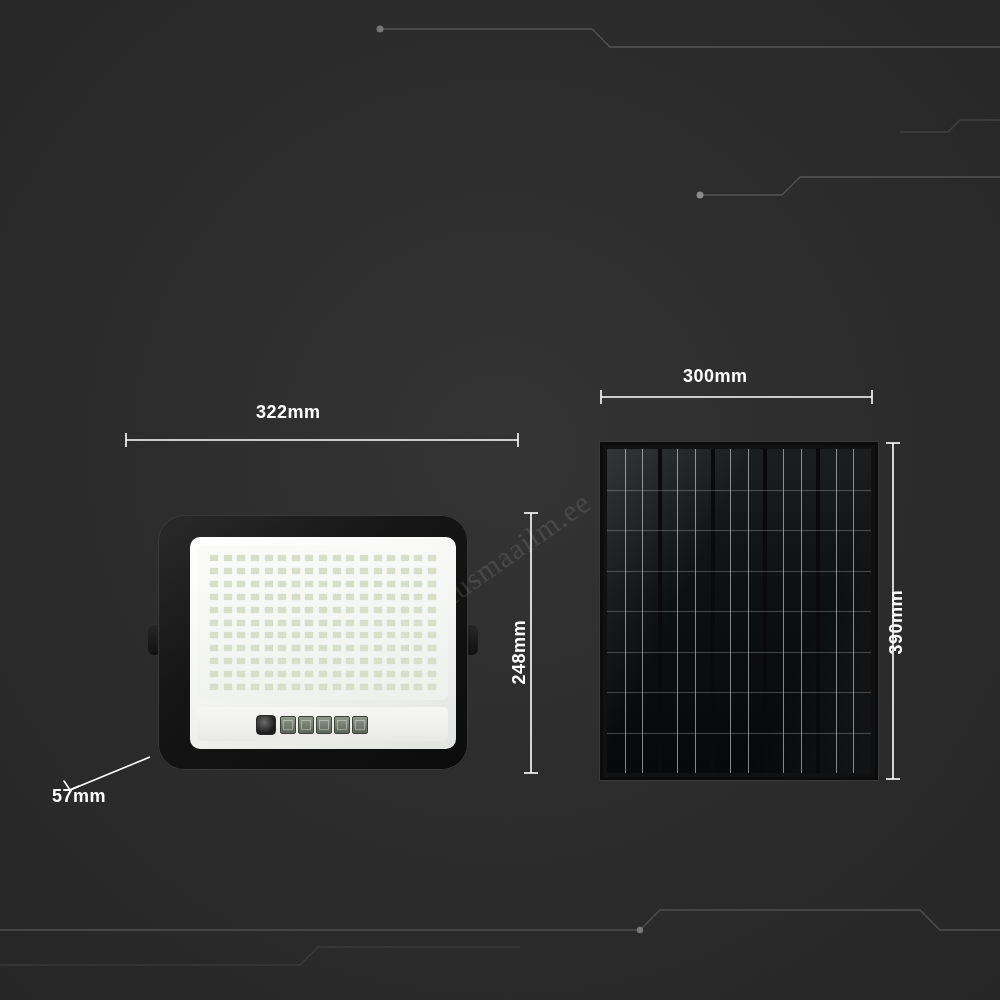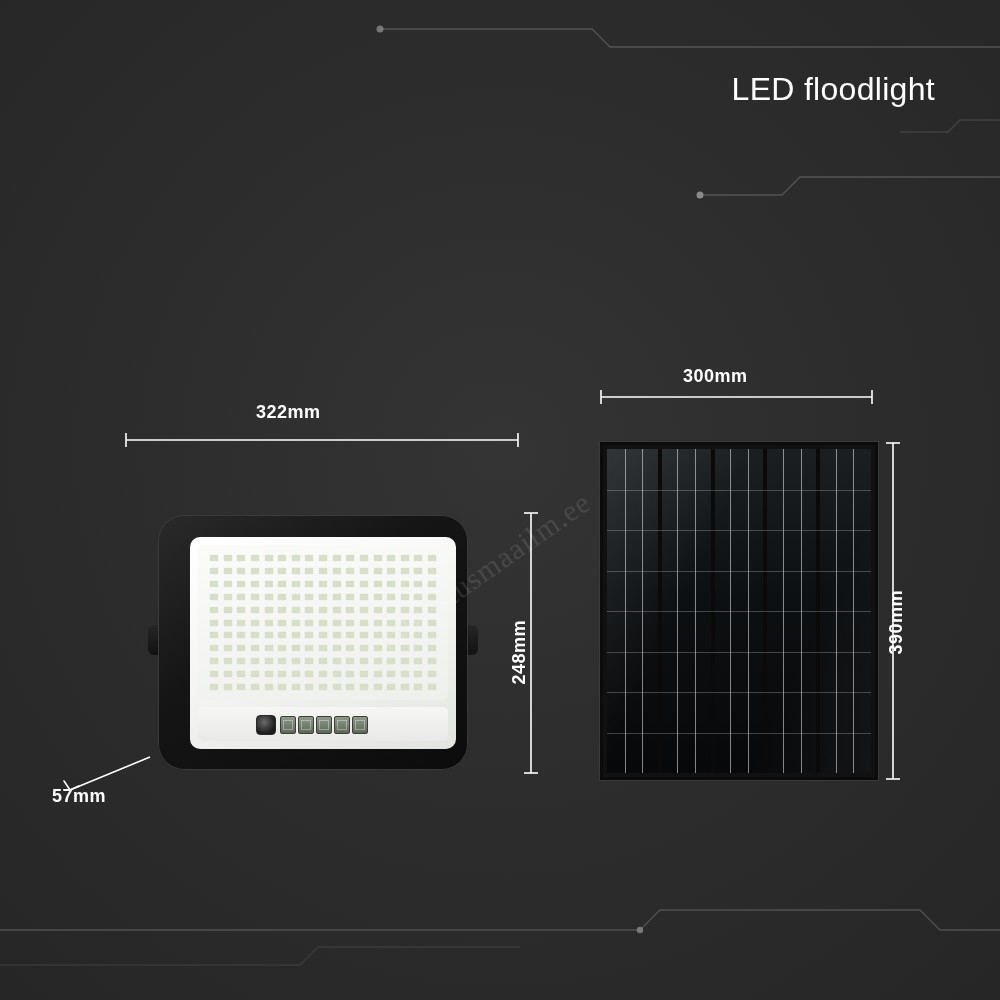--- a/index.html
+++ b/index.html
@@ -249,21 +249,20 @@
       <path d="M0 965 L300 965 L318 947 L520 947" opacity="0.35"></path>
     </g>
     <g fill="#8a8a8a">
       <circle cx="700" cy="195" r="3.5"></circle>
       <circle cx="380" cy="29" r="3.5" opacity="0.8"></circle>
       <circle cx="640" cy="930" r="3.2" opacity="0.8"></circle>
     </g>
   </svg>
 
   <div class="header">
-    <div class="title">LED floodlight</div>
   </div>
 
   <svg class="deco" width="1000" height="1000">
     <g stroke="#ffffff" stroke-width="1.6" fill="none">
 
       <path d="M126 433 L126 447"></path>
       <path d="M518 433 L518 447"></path>
       <path d="M126 440 L518 440"></path>
 
       <path d="M524 513 L538 513"></path>

